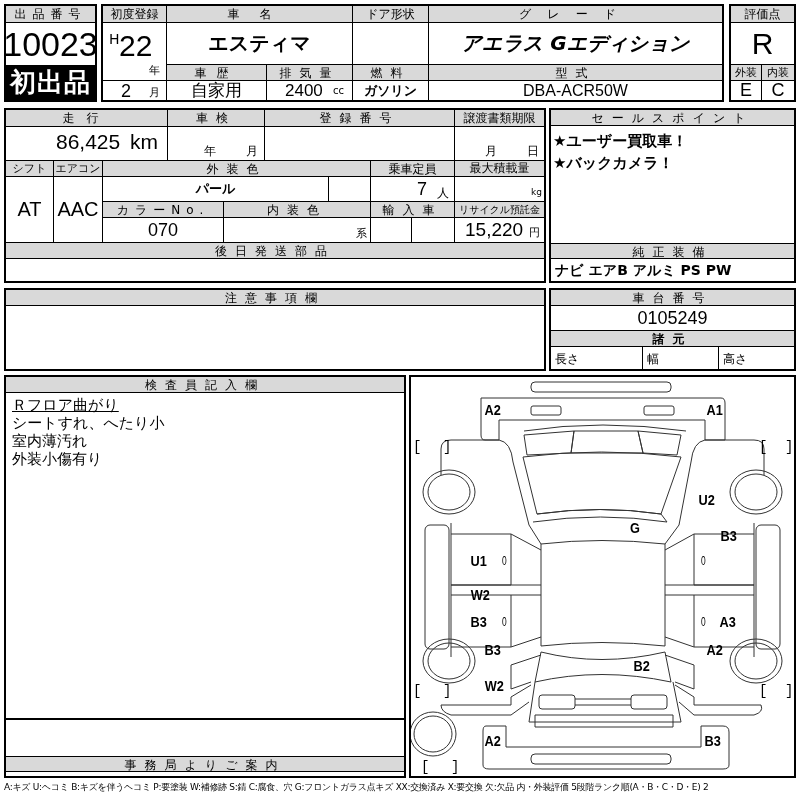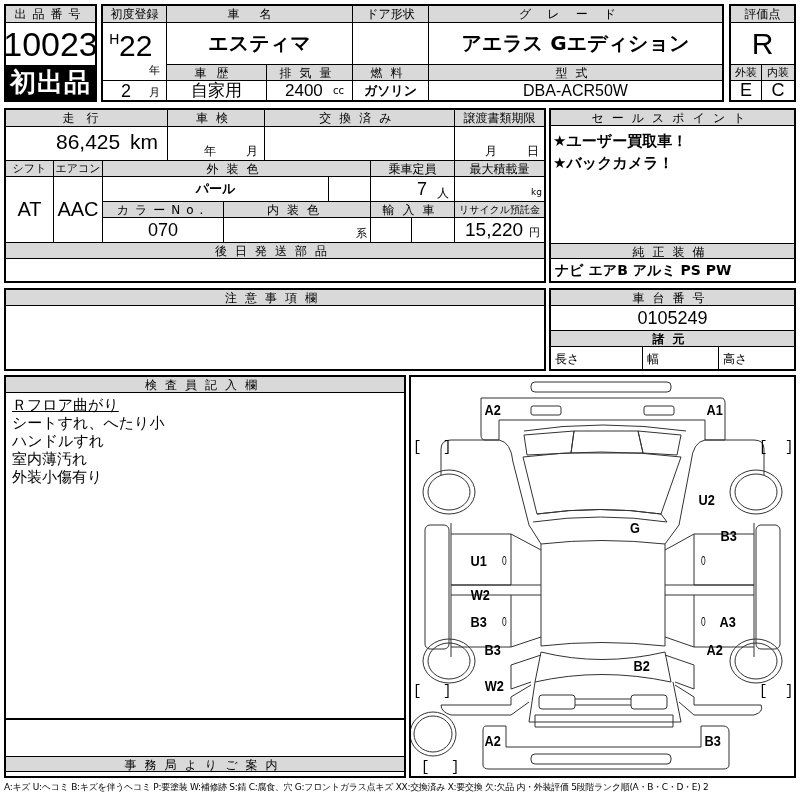--- a/index.html
+++ b/index.html
@@ -47,21 +47,21 @@
   <div class="cell hdr" style="left:64px;top:0;width:186px;height:17px;letter-spacing:20px;">車名</div>
   <div class="cell val" style="left:64px;top:17px;width:186px;height:42px;">
     <span style="font-size:20px;font-weight:bold;">エスティマ</span>
   </div>
 
   <div class="cell hdr tight" style="left:250px;top:0;width:76px;height:17px;">ドア形状</div>
   <div class="cell val" style="left:250px;top:17px;width:76px;height:42px;"></div>
 
   <div class="cell hdr nb-r" style="left:326px;top:0;width:293px;height:17px;letter-spacing:16px;">グレード</div>
   <div class="cell val nb-r" style="left:326px;top:17px;width:293px;height:42px;">
-    <span style="font-size:20px;font-weight:bold;">アエラス Gエディション</span>
+    <span style="font-size:20px;font-weight:bold;font-style:italic;">アエラス Gエディション</span>
   </div>
 
   <div class="cell hdr" style="left:64px;top:59px;width:100px;height:16px;letter-spacing:10px;">車歴</div>
   <div class="cell val nb-b" style="left:64px;top:75px;width:100px;height:19px;">
     <span style="font-size:17px;">自家用</span>
   </div>
   <div class="cell hdr" style="left:164px;top:59px;width:86px;height:16px;letter-spacing:8px;">排気量</div>
   <div class="cell nb-b" style="left:164px;top:75px;width:86px;height:19px;">
     <span class="abs big" style="left:18px;top:0;font-size:17px;">2400</span>
     <span class="abs" style="left:66px;top:4px;font-size:10px;">cc</span>
@@ -88,21 +88,21 @@
   </div>
   <div class="cell val nb-r nb-b" style="left:31px;top:75px;width:32px;height:19px;">
     <span class="big" style="font-size:18px;">C</span>
   </div>
 </div>
 
 <div class="box" style="left:4px;top:108px;width:542px;height:175px;">
 
   <div class="cell hdr" style="left:0;top:0;width:162px;height:17px;letter-spacing:12px;">走行</div>
   <div class="cell hdr" style="left:162px;top:0;width:97px;height:17px;letter-spacing:8px;">車検</div>
-  <div class="cell hdr" style="left:259px;top:0;width:190px;height:17px;letter-spacing:8px;">交換済み</div>
+  <div class="cell hdr" style="left:259px;top:0;width:190px;height:17px;letter-spacing:8px;">登録番号</div>
   <div class="cell hdr tight nb-r" style="left:449px;top:0;width:89px;height:17px;">譲渡書類期限</div>
 
   <div class="cell" style="left:0;top:17px;width:162px;height:34px;">
     <span class="abs big" style="left:50px;top:3px;font-size:21px;">
       <span>86,425</span>
       <span style="margin-left:4px;">km</span>
     </span>
   </div>
   <div class="cell" style="left:162px;top:17px;width:97px;height:34px;">
     <span class="abs" style="left:36px;top:16px;font-size:12px;">年</span>
@@ -111,21 +111,21 @@
   <div class="cell" style="left:259px;top:17px;width:190px;height:34px;"></div>
   <div class="cell nb-r" style="left:449px;top:17px;width:89px;height:34px;">
     <span class="abs" style="left:30px;top:16px;font-size:12px;">月</span>
     <span class="abs" style="left:72px;top:16px;font-size:12px;">日</span>
   </div>
 
   <div class="cell hdr tight" style="left:0;top:51px;width:48px;height:16px;font-size:11px;">シフト</div>
   <div class="cell hdr tight" style="left:48px;top:51px;width:49px;height:16px;font-size:11px;">エアコン</div>
   <div class="cell hdr" style="left:97px;top:51px;width:268px;height:16px;letter-spacing:8px;">外装色</div>
   <div class="cell hdr tight" style="left:365px;top:51px;width:84px;height:16px;">乗車定員</div>
-  <div class="cell hdr tight nb-r" style="left:449px;top:51px;width:89px;height:16px;">最大積載量</div>
+  <div class="cell hdr tight nb-r" style="left:449px;top:51px;width:89px;height:16px;font-family:Liberation Mono, monospace;">最大積載量</div>
 
   <div class="cell val" style="left:0;top:67px;width:48px;height:66px;">
     <span class="big" style="font-size:20px;">AT</span>
   </div>
   <div class="cell val" style="left:48px;top:67px;width:49px;height:66px;">
     <span class="big" style="font-size:20px;">AAC</span>
   </div>
 
   <div class="cell val" style="left:97px;top:67px;width:226px;height:25px;">
     <span style="font-size:13px;font-weight:bold;">パール</span>
@@ -191,21 +191,20 @@
   <div class="cell nb-r nb-b" style="left:168px;top:57px;width:75px;height:22px;">
     <span class="abs" style="left:4px;top:4px;font-size:12px;">高さ</span>
   </div>
 </div>
 
 <div class="box" style="left:4px;top:375px;width:402px;height:345px;">
   <div class="cell hdr nb-r" style="left:0;top:0;width:398px;height:16px;letter-spacing:8px;">検査員記入欄</div>
   <div class="abs" style="left:6px;top:19px;font-size:15px;line-height:18px;">
     <div style="text-decoration:underline;">Ｒフロア曲がり</div>
     <div>シートすれ、へたり小</div>
-    <div>ハンドルすれ</div>
     <div>室内薄汚れ</div>
     <div>外装小傷有り</div>
   </div>
 </div>
 
 <div class="box" style="left:4px;top:718px;width:402px;height:60px;">
   <div class="cell hdr nb-r" style="left:0;top:0;width:398px;height:16px;letter-spacing:8px;border-top:1px solid #000;margin-top:36px;">事務局よりご案内</div>
   <div class="abs" style="left:4px;top:20px;"></div>
 </div>
 

